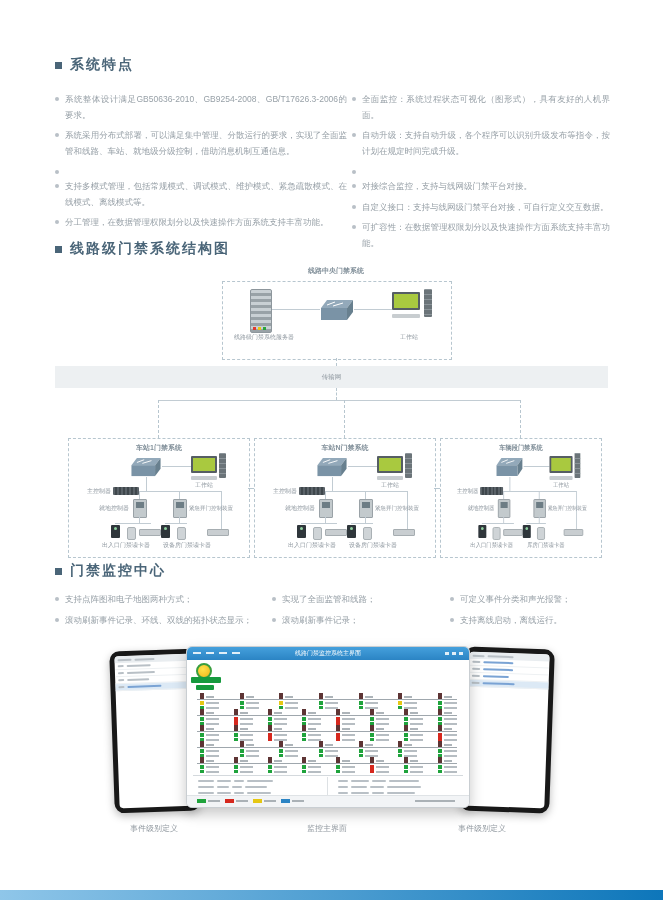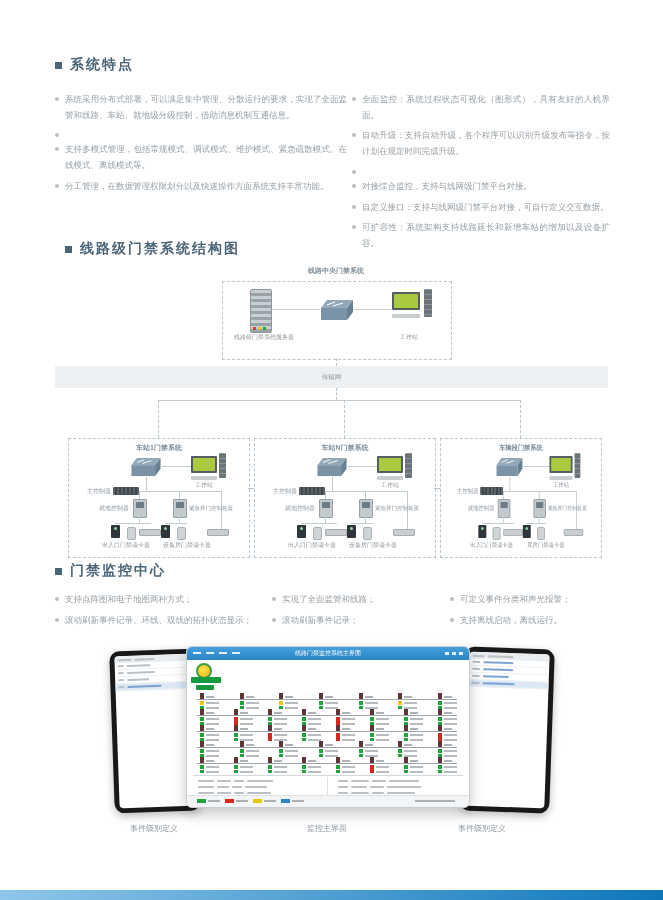--- a/index.html
+++ b/index.html
@@ -85,20 +85,24 @@
 
 <div id="page">
 
   <div class="hdr" style="left:55px;top:56px;">
     <span class="sq"></span>
     <span>系统特点</span>
   </div>
   <div class="blist" style="left:55px;top:92px;width:292px;">
       <div class="b-item">
         <span class="b-dot"></span>
+        <span class="b-txt">系统整体设计满足GB50636-2010、GB9254-2008、GB/T17626.3-2006的要求。</span>
+      </div>
+      <div class="b-item">
+        <span class="b-dot"></span>
         <span class="b-txt">系统采用分布式部署，可以满足集中管理、分散运行的要求，实现了全面监管和线路、车站、就地级分级控制，借助消息机制互通信息。</span>
       </div>
       <div class="b-item">
         <span class="b-dot"></span>
       </div>
       <div class="b-item">
         <span class="b-dot"></span>
         <span class="b-txt">支持多模式管理，包括常规模式、调试模式、维护模式、紧急疏散模式、在线模式、离线模式等。</span>
       </div>
       <div class="b-item">
@@ -121,25 +125,25 @@
       <div class="b-item">
         <span class="b-dot"></span>
         <span class="b-txt">对接综合监控，支持与线网级门禁平台对接。</span>
       </div>
       <div class="b-item">
         <span class="b-dot"></span>
         <span class="b-txt">自定义接口：支持与线网级门禁平台对接，可自行定义交互数据。</span>
       </div>
       <div class="b-item">
         <span class="b-dot"></span>
-        <span class="b-txt">可扩容性：系统架构支持线路延长和新增车站的增加以及设备扩容。</span>
-      </div>
-    </div>
-
-  <div class="hdr" style="left:65px;top:240px;">
+        <span class="b-txt">可扩容性：在数据管理权限划分以及快速操作方面系统支持丰富功能。</span>
+      </div>
+    </div>
+
+  <div class="hdr" style="left:55px;top:240px;">
     <span class="sq"></span>
     <span>线路级门禁系统结构图</span>
   </div>
 
   <div class="dtitle" style="left:222px;top:266px;width:228px;">线路中央门禁系统</div>
   <div class="dash" style="left:222px;top:281px;width:228px;height:77px;"></div>
   <div class="server" style="left:250px;top:289px;">
       <div class="leds"></div>
     </div>
   <div class="ln h" style="left:272px;top:309px;width:48px;"></div>

